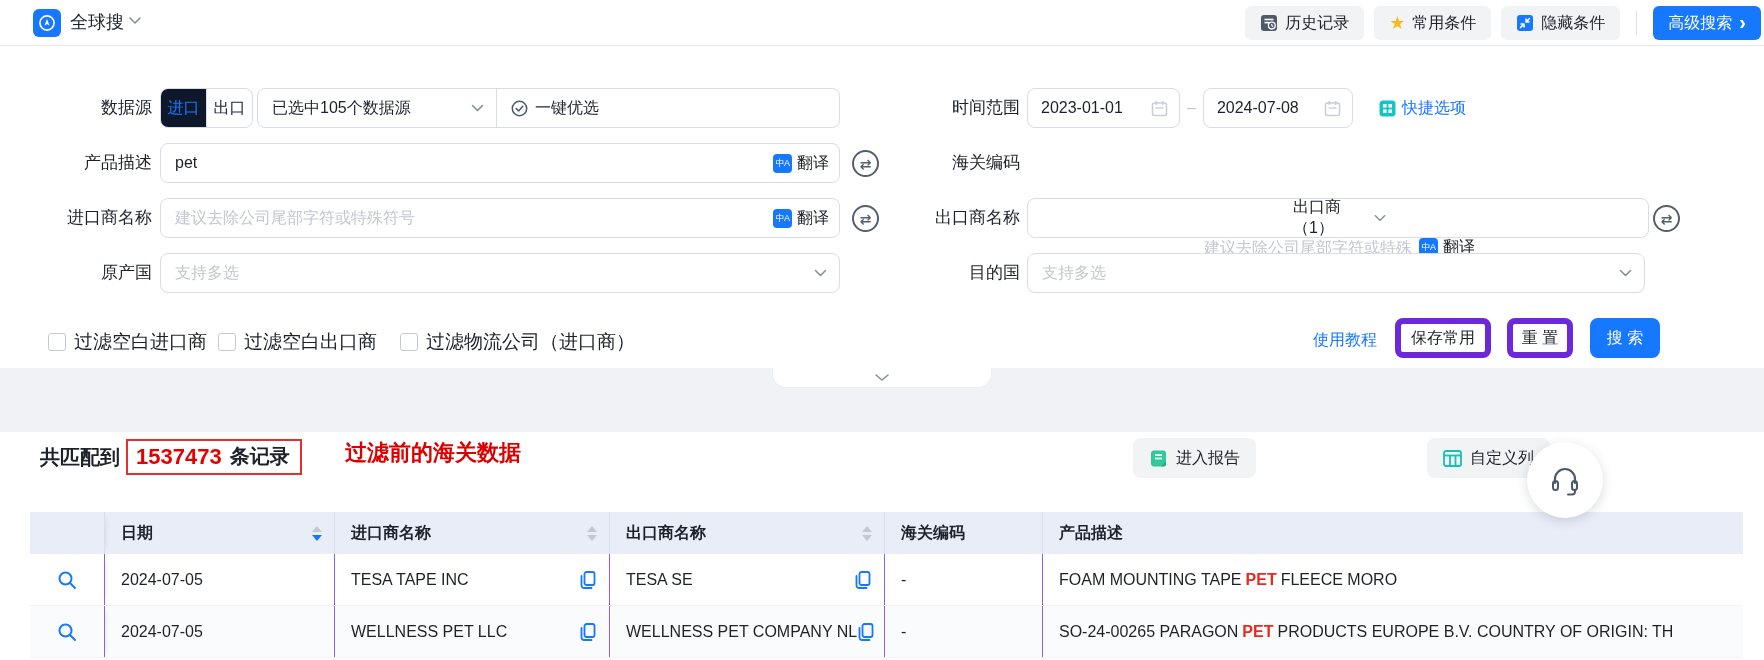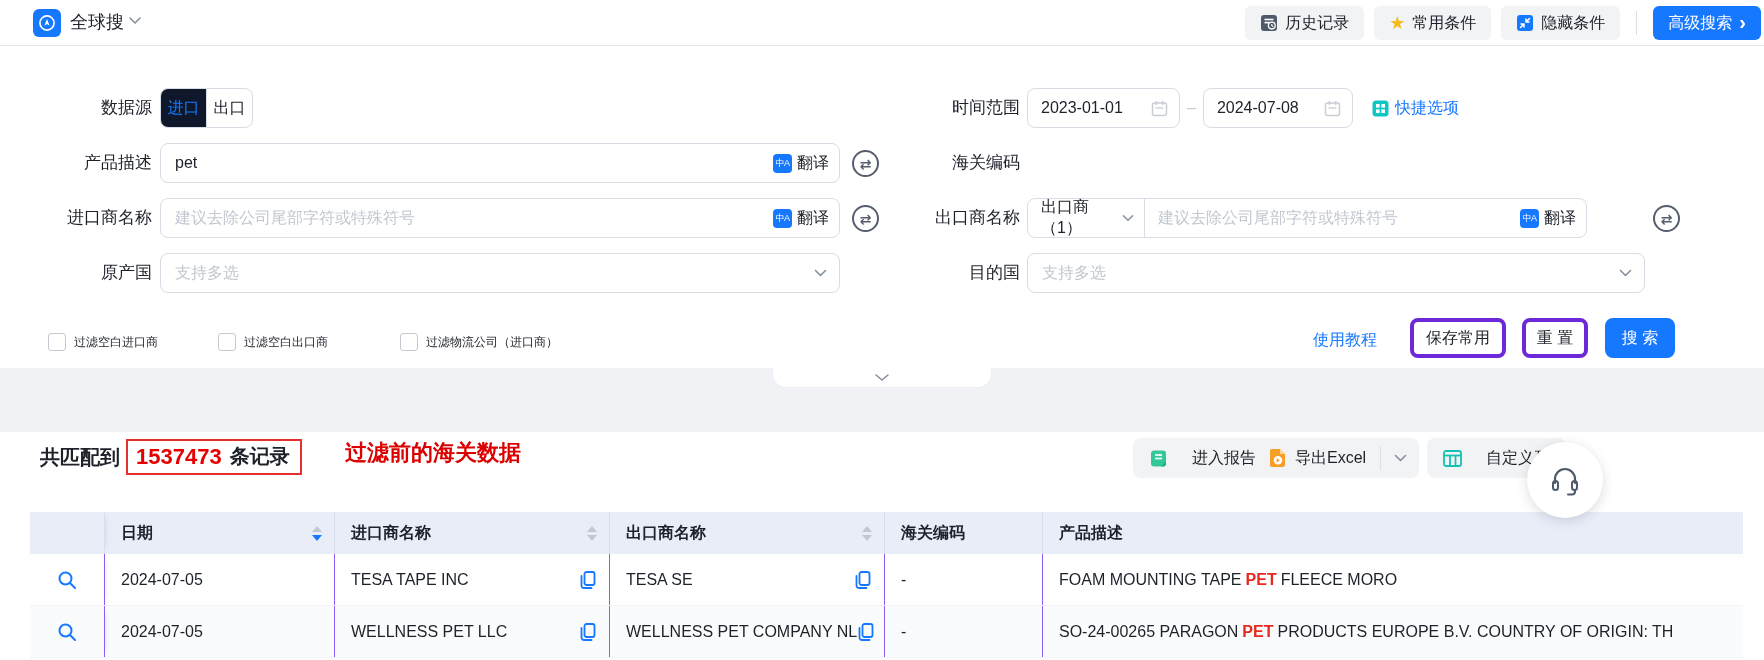--- a/index.html
+++ b/index.html
@@ -56,53 +56,53 @@
   .in-l { left:160px; width:680px; }
   .in-r { left:1027px; width:618px; }
 
   .select-box { padding:0 12px 0 14px; cursor:pointer; }
   .select-box .ph { flex:1; font-size:16px; color:#c2c7d0; }
 
   .time-row { position:absolute; left:1027px; top:42px; height:40px; display:flex; align-items:center; }
   .date-box { width:153px; height:40px; border:1px solid #d8dce4; border-radius:8px; display:flex; align-items:center; padding:0 10px 0 13px; font-size:16px; cursor:pointer; }
   .date-box span { flex:1; }
   .date-dash { margin:0 7px; color:#c2c7d0; }
-  .quick { display:flex; align-items:center; gap:6px; margin-left:19px; cursor:pointer; }
+  .quick { display:flex; align-items:center; gap:6px; margin-left:26px; cursor:pointer; }
   .quick-txt { color:#1677ff; font-size:16px; }
 
-  .exp-group { left:1027px; width:560px; }
+  .exp-group { left:1027px; width:622px;flex-direction:column; }
   .exp-select { width:116px; height:100%; display:flex; align-items:center; padding:0 10px 0 13px; font-size:16px; cursor:pointer; }
   .exp-select span { flex:1; }
   .exp-sep { width:1px; height:38px; background:#d8dce4; }
   .exp-group .input-wrap { flex:1; height:100%; }
 
   .cb-group { position:absolute; top:285px; height:22px; display:flex; align-items:center; gap:8px; cursor:pointer; }
   .cb-box { width:18px; height:18px; border:1px solid #c5cad2; border-radius:3px; background:#fff; }
-  .cb-label { font-size:12px; color:#1d2129; }
+  .cb-label { font-size:19px; color:#1d2129; }
 
   .tutorial { position:absolute; left:1313px; top:284px; font-size:16px; color:#1677ff; cursor:pointer; }
-  .form-btn { position:absolute; top:272px; height:40px; border:4px solid #6d28d9; border-radius:8px; background:#fff; display:flex; align-items:center; justify-content:center; font-size:16px; color:#1d2129; cursor:pointer;margin-left:15px; }
+  .form-btn { position:absolute; top:272px; height:40px; border:6px solid #6d28d9; border-radius:8px; background:#fff; display:flex; align-items:center; justify-content:center; font-size:16px; color:#1d2129; cursor:pointer; }
   .btn-save { left:1395px; width:96px; }
   .btn-reset { left:1507px; width:66px; }
   .btn-search { left:1590px; width:70px; background:#1677ff; border-color:#1677ff; color:#fff; }
 
   
   .band { position:absolute; left:0; top:368px; width:1764px; height:64px; background:#f0f2f5; }
   .collapse-tab { position:absolute; left:772px; top:368px; width:220px; height:20px; background:#fff; border:1px solid #eceef2; border-top:none; border-radius:0 0 14px 14px; display:flex; align-items:center; justify-content:center; cursor:pointer; }
 
   
   .results-card { position:absolute; left:0; top:432px; width:1764px; height:228px; background:#fff; }
   .res-head { position:absolute; left:40px; top:2px; height:46px; display:flex; align-items:center; }
   .res-prefix { font-size:20px; font-weight:bold; color:#1d2129; }
   .count-box { margin-left:6px; border:2px solid #e5302d; padding:2px 10px 3px 8px; display:flex; align-items:center; gap:8px; }
   .count-num { font-size:22px; font-weight:bold; color:#e60000; }
   .count-suffix { font-size:20px; font-weight:bold; color:#1d2129; }
   .annotation { position:absolute; left:345px; top:6px; font-family:"Liberation Serif","DejaVu Serif",serif; font-size:22px; font-weight:600; color:#dd0000; }
 
-  .res-btn { position:absolute; top:6px; height:40px; background:#f2f3f5; border-radius:8px; display:flex; align-items:center; gap:24px; padding:0 16px; font-size:16px; color:#1d2129; cursor:pointer; }
+  .res-btn { position:absolute; top:6px; height:40px; background:#f2f3f5; border-radius:8px; display:flex; align-items:center; gap:8px; padding:0 16px; font-size:16px; color:#1d2129; cursor:pointer; }
   .rb-report { left:1133px; }
   .export-group { position:absolute; left:1255px; top:6px; height:40px; background:#f2f3f5; border-radius:8px; display:flex; align-items:center; }
   .eg-main { display:flex; align-items:center; gap:8px; padding:0 14px; font-size:16px; cursor:pointer; height:100%; }
   .eg-sep { width:1px; height:24px; background:#dde0e6; }
   .eg-caret { width:38px; height:100%; display:flex; align-items:center; justify-content:center; cursor:pointer; }
   .rb-custom { left:1427px; }
 
   .headset-fab { position:absolute; left:1527px; top:10px; width:76px; height:76px; background:#fff; border-radius:50%; box-shadow:0 3px 12px rgba(31,45,61,.16); display:flex; align-items:center; justify-content:center; cursor:pointer; z-index:5; }
 
   
@@ -181,20 +181,36 @@
 
   <section class="form-card">
 
 
     <div class="f-label l row1">数据源</div>
     <div class="ctrl toggle row1">
       <div class="tg-cell active">进口</div>
       <div class="tg-sep"></div>
       <div class="tg-cell">出口</div>
     </div>
+    <div class="ctrl ds-group row1">
+      <div class="ds-select">
+        <span>已选中105个数据源</span>
+        <svg class="chev-svg" width="13" height="8" viewBox="0 0 13 8">
+            <polyline points="1.5,1.5 6.5,6.5 11.5,1.5"></polyline>
+          </svg>
+      </div>
+      <div class="ds-sep"></div>
+      <div class="ds-optimize">
+        <svg width="17" height="17" viewBox="0 0 17 17">
+            <circle cx="8.5" cy="8.5" r="7.2" fill="none" stroke="#4e5969" stroke-width="1.5"></circle>
+            <polyline points="5.2,8.6 7.6,11 11.8,6.2" fill="none" stroke="#4e5969" stroke-width="1.5" stroke-linecap="round" stroke-linejoin="round"></polyline>
+          </svg>
+        <span>一键优选</span>
+      </div>
+    </div>
 
     <div class="f-label r row1">时间范围</div>
     <div class="time-row">
       <div class="date-box">
         <span>2023-01-01</span>
         <svg width="19" height="19" viewBox="0 0 19 19">
             <rect x="2.5" y="4" width="14" height="12.5" rx="2" fill="none" stroke="#c9cdd4" stroke-width="1.5"></rect>
             <line x1="6.3" y1="2" x2="6.3" y2="6" stroke="#c9cdd4" stroke-width="1.5"></line>
             <line x1="12.7" y1="2" x2="12.7" y2="6" stroke="#c9cdd4" stroke-width="1.5"></line>
             <line x1="5.5" y1="9" x2="13.5" y2="9" stroke="#c9cdd4" stroke-width="1.3"></line>
@@ -319,37 +335,20 @@
     <div class="res-btn rb-report">
       <svg width="19" height="19" viewBox="0 0 19 19">
           <rect x="2" y="1.5" width="15" height="16" rx="3" fill="#34c79a"></rect>
           <line x1="6" y1="6" x2="13" y2="6" stroke="#fff" stroke-width="1.7"></line>
           <line x1="6" y1="9.5" x2="13" y2="9.5" stroke="#fff" stroke-width="1.7"></line>
           <path d="M12 17.5l5-5v2a3 3 0 0 1-3 3z" fill="#1fae83"></path>
         </svg>
       <span>进入报告</span>
     </div>
 
-    <div class="export-group">
-      <div class="eg-main">
-        <svg width="18" height="20" viewBox="0 0 18 20">
-            <path d="M3 1h8l5 5v11a2 2 0 0 1-2 2H3a2 2 0 0 1-2-2V3a2 2 0 0 1 2-2z" fill="#f59f27"></path>
-            <path d="M11 1l5 5h-5z" fill="#ffd9a0"></path>
-            <circle cx="9" cy="12.3" r="4.2" fill="#fff"></circle>
-            <path d="M7.6 10.2l3.4 2.1-3.4 2.1z" fill="#f59f27"></path>
-          </svg>
-        <span>导出Excel</span>
-      </div>
-      <div class="eg-sep"></div>
-      <div class="eg-caret">
-        <svg class="chev-svg" width="13" height="8" viewBox="0 0 13 8">
-            <polyline points="1.5,1.5 6.5,6.5 11.5,1.5"></polyline>
-          </svg>
-      </div>
-    </div>
 
     <div class="res-btn rb-custom">
       <svg width="19" height="17" viewBox="0 0 19 17">
           <rect x="1" y="1" width="17" height="15" rx="2" fill="none" stroke="#17c0b4" stroke-width="1.8"></rect>
           <line x1="1" y1="5.5" x2="18" y2="5.5" stroke="#17c0b4" stroke-width="1.8"></line>
           <line x1="7" y1="5.5" x2="7" y2="16" stroke="#17c0b4" stroke-width="1.8"></line>
           <line x1="12.5" y1="5.5" x2="12.5" y2="16" stroke="#17c0b4" stroke-width="1.8"></line>
         </svg>
       <span>自定义列</span>
     </div>

